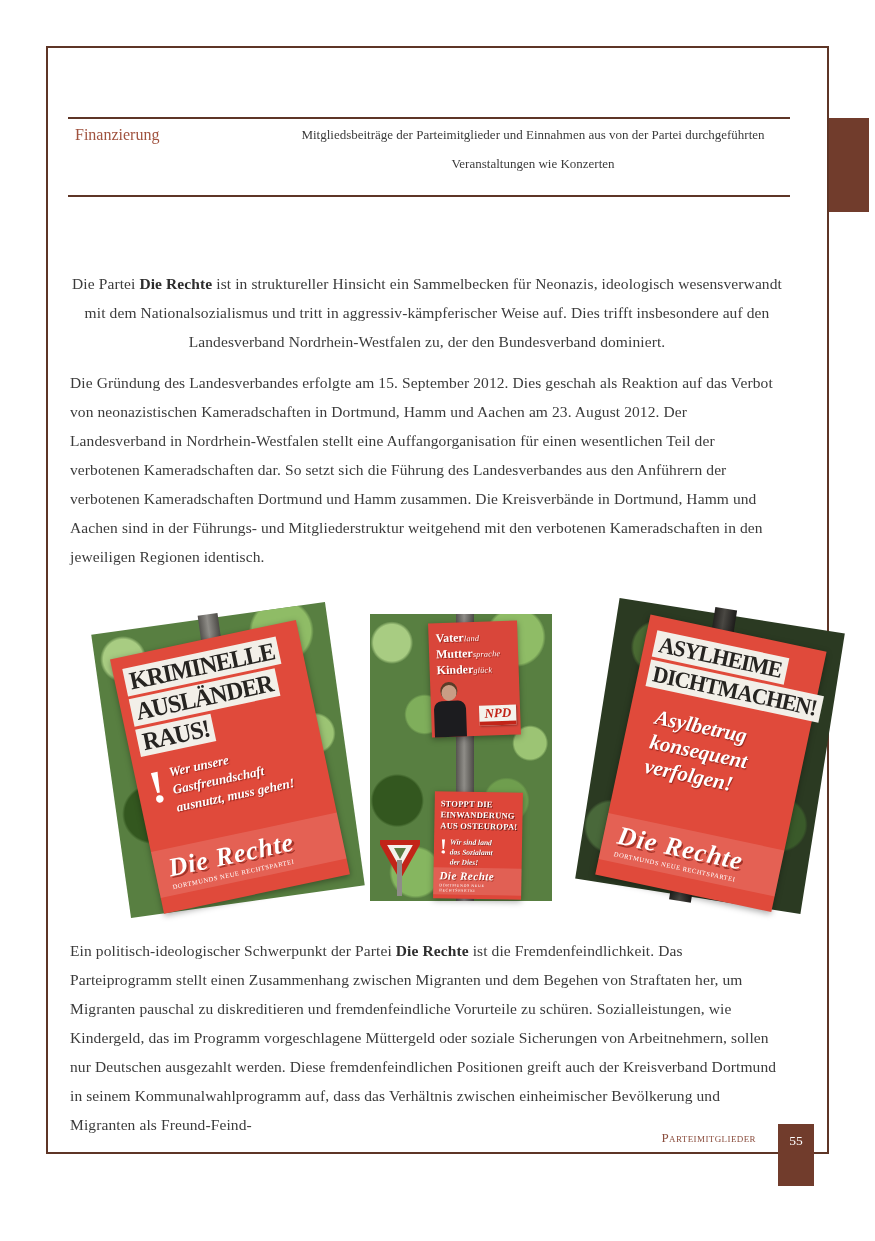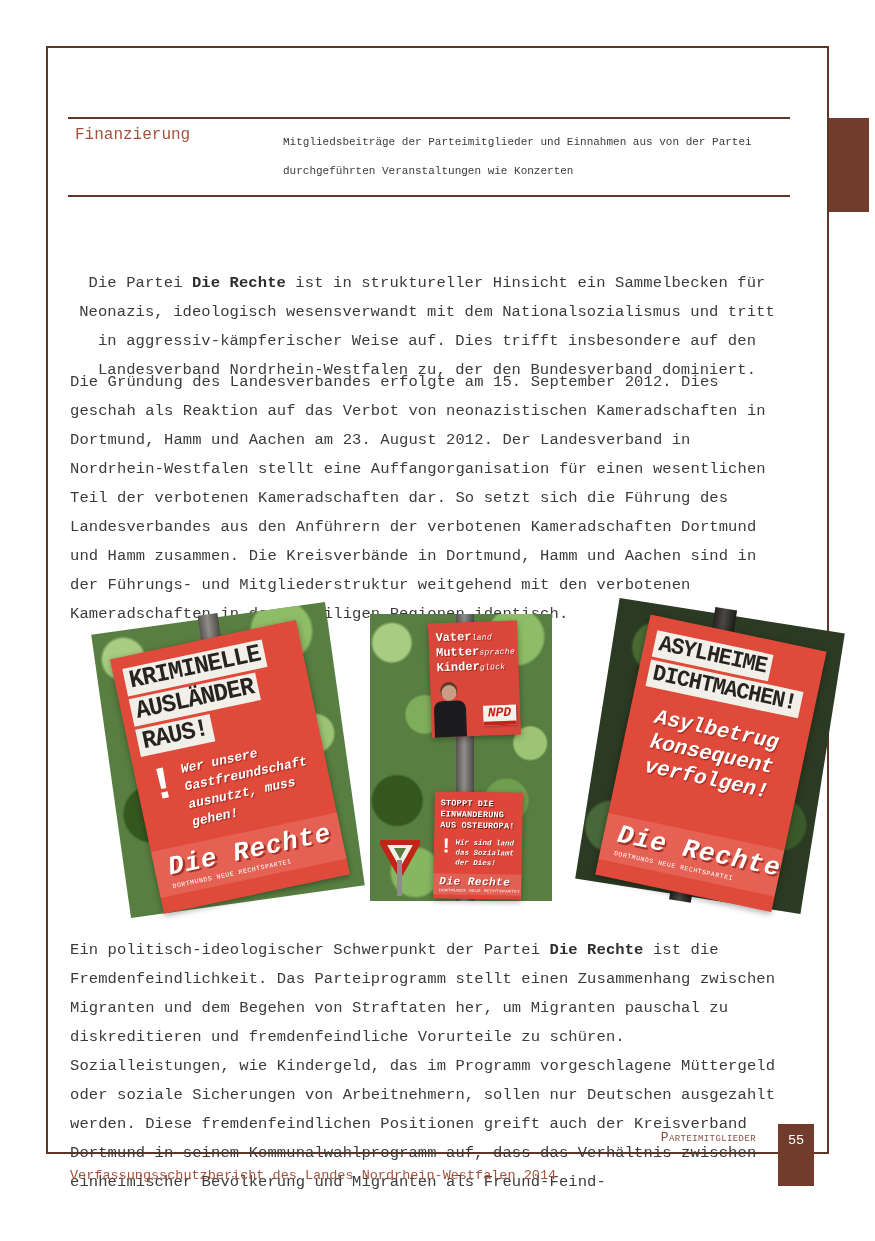--- a/index.html
+++ b/index.html
@@ -1,30 +1,30 @@
 <!DOCTYPE html>
 <html><head>
 <meta charset="utf-8">
 <style>
   html,body{margin:0;padding:0;background:#fff;}
   .page{position:relative;width:869px;height:1241px;background:#ffffff;overflow:hidden;
-        font-family:Liberation Mono, monospace;color:#3b3b3b;}
+        font-family:Liberation Serif, serif;color:#3b3b3b;}
 
   
   .frame{position:absolute;left:46px;top:46px;width:779px;height:1104px;
          border:2px solid #5e3526;background:transparent;}
   .side-tab{position:absolute;left:829px;top:118px;width:45px;height:94px;background:#713c2c;}
   .rule{position:absolute;left:68px;width:722px;height:2px;background:#5e3526;}
   .rule1{top:117px;}
   .rule2{top:195px;}
 
   
   .fin-label{position:absolute;left:75px;top:126px;font-size:16px;color:#a0523e;}
-  .fin-text{position:absolute;left:283px;top:128px;width:500px;font-size:11px;
-            line-height:29px;color:#3b3b3b;}
+  .fin-text{position:absolute;left:283px;top:120px;width:500px;font-size:13px;
+            line-height:29px;color:#3b3b3b;text-align:center;}
   .section-heading{position:absolute;left:70px;top:205px;font-size:16px;color:#a0523e;}
 
   
   .para{position:absolute;left:70px;width:714px;font-size:15.5px;line-height:29px;
         color:#3b3b3b;letter-spacing:0.1px;}
   .p1{top:253px;text-align:center;}
   .p2{top:352px;}
   .p3{top:920px;}
   .para strong{color:#2e2e2e;}
 
@@ -230,15 +230,14 @@
       </div>
     </div>
   </figure>
 
   <p class="para p3"><span>Ein politisch-ideologischer Schwerpunkt der Partei </span><strong>Die Rechte</strong><span> ist die Fremdenfeindlichkeit. Das Parteiprogramm stellt einen Zusammenhang zwischen Migranten und dem Begehen von Straftaten her, um Migranten pauschal zu diskreditieren und fremdenfeindliche Vorurteile zu schüren. Sozialleistungen, wie Kindergeld, das im Programm vorgeschlagene Müttergeld oder soziale Sicherungen von Arbeitnehmern, sollen nur Deutschen ausgezahlt werden. Diese fremdenfeindlichen Positionen greift auch der Kreisverband Dortmund in seinem Kommunalwahlprogramm auf, dass das Verhältnis zwischen einheimischer Bevölkerung und Migranten als Freund-Feind-</span></p>
 
   <div class="footer-section">Parteimitglieder</div>
   <div class="page-num-box">
     <span>55</span>
   </div>
-  <div class="report-title">Verfassungsschutzbericht des Landes Nordrhein-Westfalen 2014</div>
 
 </div>
 
 </body></html>

